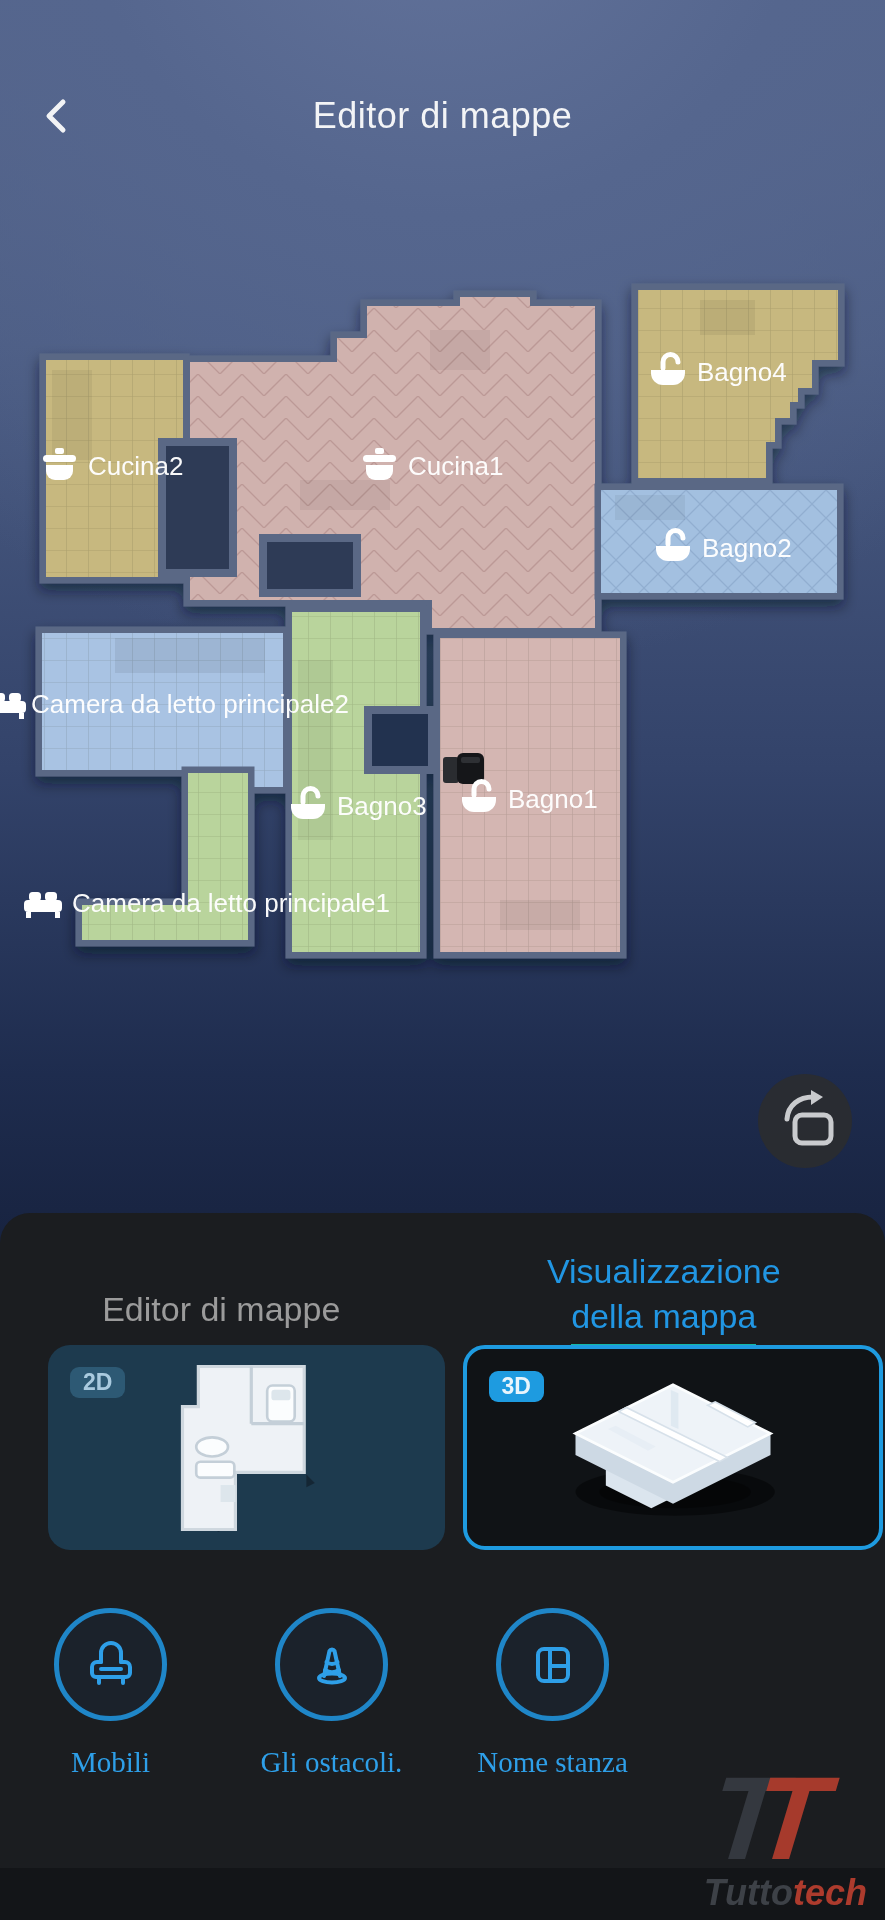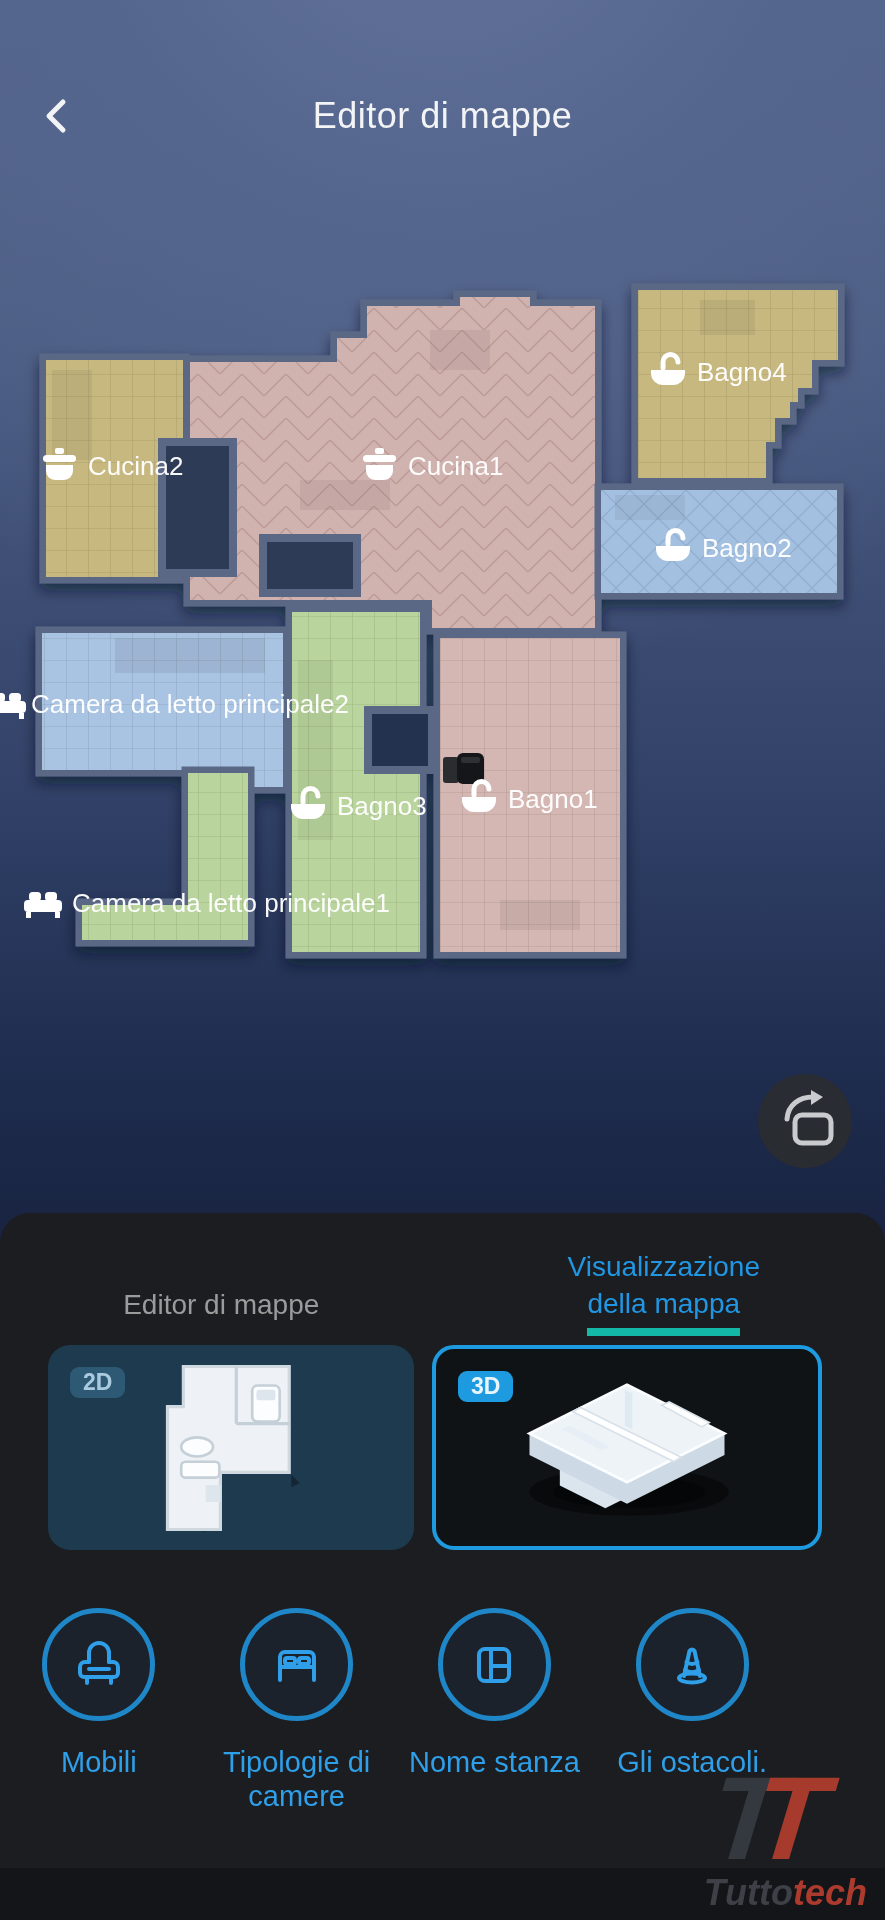--- a/index.html
+++ b/index.html
@@ -14,35 +14,35 @@
   .back-btn{position:absolute;left:36px;top:2px;width:44px;height:44px;cursor:pointer;}
   .page-title{position:absolute;left:0;top:0;width:100%;text-align:center;
     font-size:36px;color:#f3f4f6;letter-spacing:.5px;line-height:48px;}
   #map-svg{position:absolute;left:0;top:0;}
   .map-label{font-size:26px;fill:#ffffff;opacity:.97;}
   .rotate-btn{position:absolute;left:758px;top:1074px;width:94px;height:94px;border-radius:50%;
     background:rgba(42,44,48,.95);display:flex;align-items:center;justify-content:center;cursor:pointer;}
   .sheet{position:absolute;left:0;top:1213px;width:885px;height:707px;
     background:#1b1d20;border-radius:30px 30px 0 0;}
   .tabs{position:absolute;top:36px;left:0;width:100%;display:flex;}
-  .tab{width:50%;text-align:center;font-size:28px;line-height:1.32;}
+  .tab{width:50%;text-align:center;font-size:34px;line-height:1.32;}
   .tab-editor{color:#9b9b9b;padding-top:38px;}
   .tab-view{color:#2196e3;cursor:pointer;}
   .tab-view .u2{display:inline-block;border-bottom:8px solid #14b8a6;padding-bottom:5px;}
-  .cards{position:absolute;top:132px;left:48px;width:774px;display:flex;gap:18px;}
+  .cards{position:absolute;top:132px;left:48px;width:835px;display:flex;gap:18px;}
   .card{position:relative;flex:1;height:205px;border-radius:22px;}
   .card-2d{background:#1d3a4e;}
   .card-3d{background:#101316;border:4px solid #1e9be0;height:197px;padding-left:16px;}
   .badge{position:absolute;top:22px;left:22px;padding:2px 13px;border-radius:9px;
     font-size:23px;font-weight:bold;}
   .badge-2d{background:#2d5974;color:#a9cadf;}
   .badge-3d{background:#1e9be0;color:#e9f5fc;}
   .card-art{position:absolute;left:0;top:0;width:100%;height:100%;display:flex;
     align-items:center;justify-content:center;}
-  .tools{position:absolute;top:395px;left:0;width:791px;display:flex;}
+  .tools{position:absolute;top:395px;left:0;width:791px;display:flex;font-family:Liberation Serif, serif;}
   .tool{width:221px;display:flex;flex-direction:column;align-items:center;cursor:pointer;}
   .tool-circle{width:103px;height:103px;border:5px solid #1f86c8;border-radius:50%;
     background:rgba(25,60,95,.18);display:flex;align-items:center;justify-content:center;}
   .tool-label{margin-top:24px;color:#2e9fe8;font-size:29px;text-align:center;
     line-height:1.18;max-width:185px;}
   .footer-strip{position:absolute;left:0;bottom:0;width:885px;height:52px;background:#131518;}
   .wm-logo{position:absolute;right:32px;bottom:42px;width:150px;height:110px;pointer-events:none;}
   .wm-logo .t1,.wm-logo .t2{position:absolute;font-style:italic;font-weight:bold;
     font-size:118px;line-height:100px;transform:skewX(-6deg);}
   .t1{left:8px;top:0;color:#34383f;}
@@ -265,55 +265,41 @@
               <path d="M-12,13 v5 M12,13 v5"></path>
             </g>
           </svg>
         </div>
         <div class="tool-label">Mobili</div>
       </div>
       <div class="tool">
         <div class="tool-circle">
           <svg width="56" height="56" viewBox="-28 -28 56 56">
             <g fill="none" stroke="#2e9fe8" stroke-width="4" stroke-linecap="round" stroke-linejoin="round">
-              <path d="M-17,10 v-18 a5,5 0 0 1 5,-5 h24 a5,5 0 0 1 5,5 v18"></path>
-              <path d="M-17,2 h34"></path>
-              <rect x="-12" y="-7" width="10" height="6" rx="2"></rect>
-              <rect x="2" y="-7" width="10" height="6" rx="2"></rect>
-              <path d="M-17,10 v5 M17,10 v5"></path>
+              <ellipse cx="0" cy="13" rx="13" ry="4.5"></ellipse>
+              <path d="M-8,11 L-2.5,-14 a2.8,2.8 0 0 1 5,0 L8,11"></path>
+              <path d="M-5.5,-3 q5.5,4 11,0"></path>
+              <path d="M-7,5 q7,4.5 14,0"></path>
             </g>
           </svg>
         </div>
-        <div class="tool-label">Tipologie di camere</div>
+        <div class="tool-label">Gli ostacoli.</div>
       </div>
       <div class="tool">
         <div class="tool-circle">
           <svg width="56" height="56" viewBox="-28 -28 56 56">
             <g fill="none" stroke="#2e9fe8" stroke-width="4" stroke-linecap="round" stroke-linejoin="round">
               <rect x="-15" y="-16" width="30" height="32" rx="6"></rect>
               <path d="M-3,-16 V16"></path>
               <path d="M-3,1 H15"></path>
             </g>
           </svg>
         </div>
         <div class="tool-label">Nome stanza</div>
       </div>
-      <div class="tool">
-        <div class="tool-circle">
-          <svg width="56" height="56" viewBox="-28 -28 56 56">
-            <g fill="none" stroke="#2e9fe8" stroke-width="4" stroke-linecap="round" stroke-linejoin="round">
-              <ellipse cx="0" cy="13" rx="13" ry="4.5"></ellipse>
-              <path d="M-8,11 L-2.5,-14 a2.8,2.8 0 0 1 5,0 L8,11"></path>
-              <path d="M-5.5,-3 q5.5,4 11,0"></path>
-              <path d="M-7,5 q7,4.5 14,0"></path>
-            </g>
-          </svg>
-        </div>
-        <div class="tool-label">Gli ostacoli.</div>
-      </div>
     </div>
 
     <div class="footer-strip"></div>
   </div>
 
   <div class="wm-logo">
     <span class="t1">T</span>
     <span class="t2">T</span>
   </div>
   <div class="wm-text">

